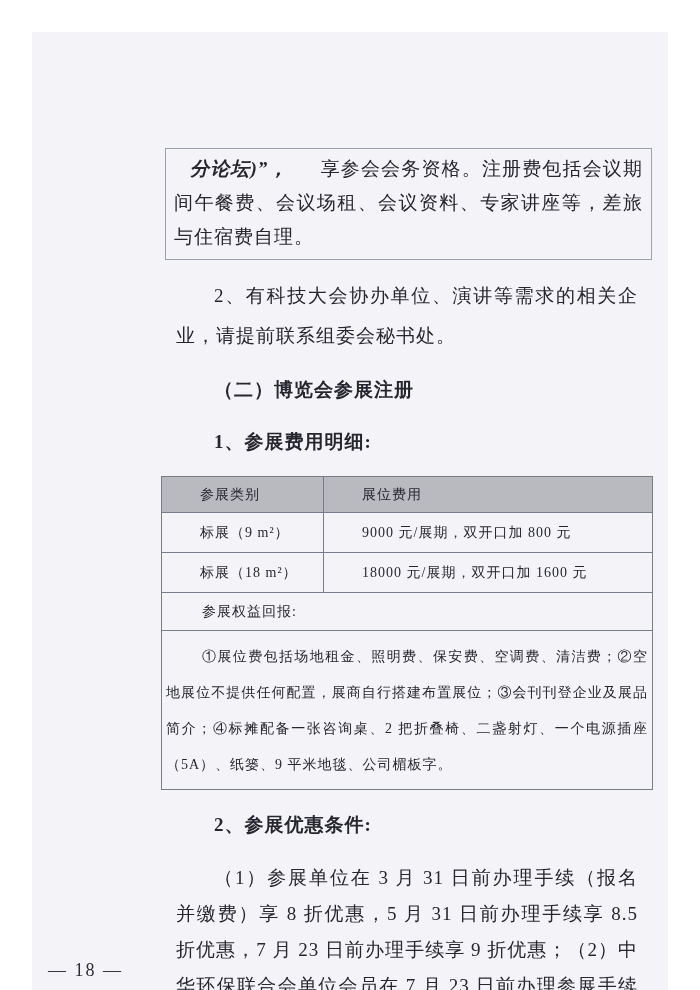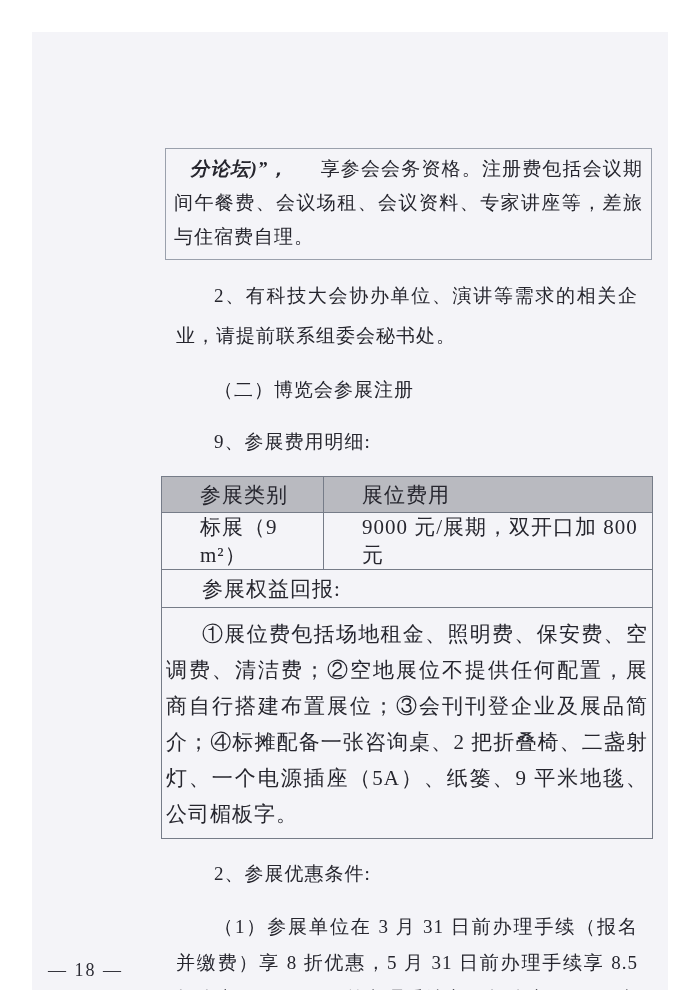--- a/index.html
+++ b/index.html
@@ -43,34 +43,34 @@
     font-style: italic;
   }
   .para {
     line-height: 40px;
     text-indent: 2em;
     text-align: justify;
     text-justify: inter-character;
     font-family: Liberation Serif, serif;
   }
   .heading {
-    font-weight: normal;
+    font-weight: bold;
     line-height: 36px;
     text-indent: 2em;
   }
   .fee-table {
     margin-left: 1px;
     width: 492px;
     border-collapse: collapse;
     table-layout: fixed;
   }
   .fee-table td, .fee-table th {
     border: 1px solid #767c88;
     font-weight: normal;
-    font-size: 21px;
+    font-size: 14px;
     text-align: left;
     vertical-align: middle;
   }
   .fee-table .col-type { width: 162px; }
   .fee-table thead th {
     background: #b9bac0;
     height: 36px;
     padding-left: 38px;
   }
   .fee-table .data-row td { height: 40px; padding-left: 38px; }
@@ -102,33 +102,37 @@
   <div class="content">
 
     <div class="notice-box">
       <span class="notice-bold">分论坛)”，</span><span>享参会会务资格。注册费包括会议期间午餐费、会议场租、会议资料、专家讲座等，差旅与住宿费自理。</span>
     </div>
 
     <p class="para">2、有科技大会协办单位、演讲等需求的相关企业，请提前联系组委会秘书处。</p>
 
     <p class="heading">（二）博览会参展注册</p>
 
-    <p class="heading">9、参展费用明细:</p>
+    <p class="heading">1、参展费用明细:</p>
 
     <table class="fee-table">
       <thead>
         <tr>
           <th class="col-type">参展类别</th>
           <th>展位费用</th>
         </tr>
       </thead>
       <tbody>
         <tr class="data-row">
           <td>标展（9 m²）</td>
           <td>9000 元/展期，双开口加 800 元</td>
+        </tr>
+        <tr class="data-row">
+          <td>标展（18 m²）</td>
+          <td>18000 元/展期，双开口加 1600 元</td>
         </tr>
         <tr>
           <td class="benefit-title-cell" colspan="2">参展权益回报:</td>
         </tr>
         <tr>
           <td class="benefit-detail-cell" colspan="2">①展位费包括场地租金、照明费、保安费、空调费、清洁费；②空地展位不提供任何配置，展商自行搭建布置展位；③会刊刊登企业及展品简介；④标摊配备一张咨询桌、2 把折叠椅、二盏射灯、一个电源插座（5A）、纸篓、9 平米地毯、公司楣板字。</td>
         </tr>
       </tbody>
     </table>
 

